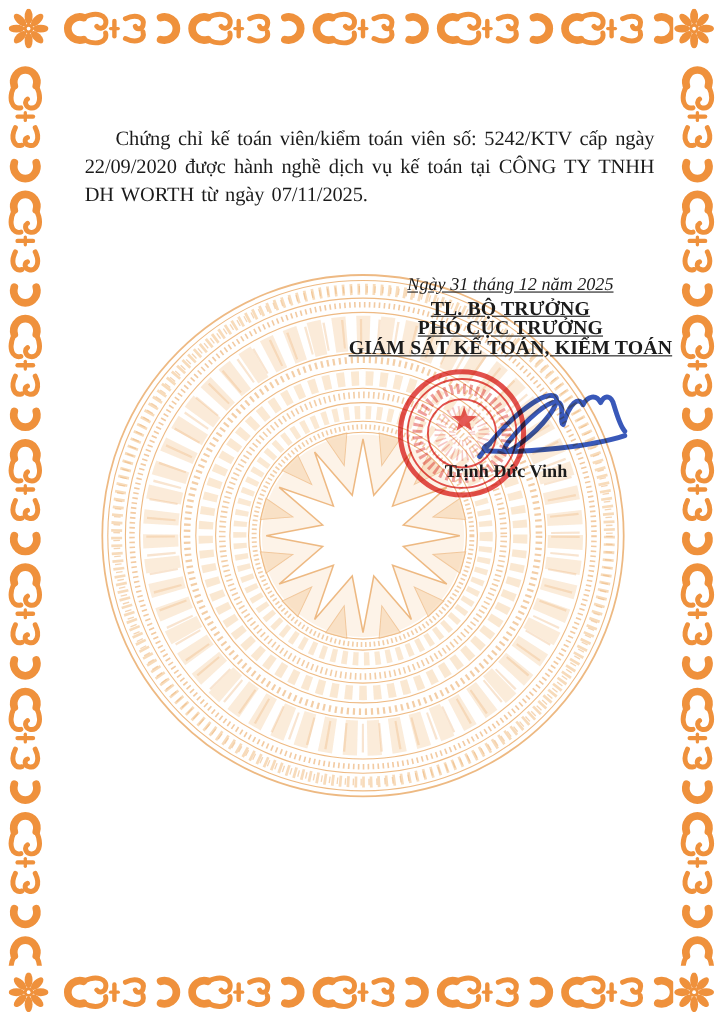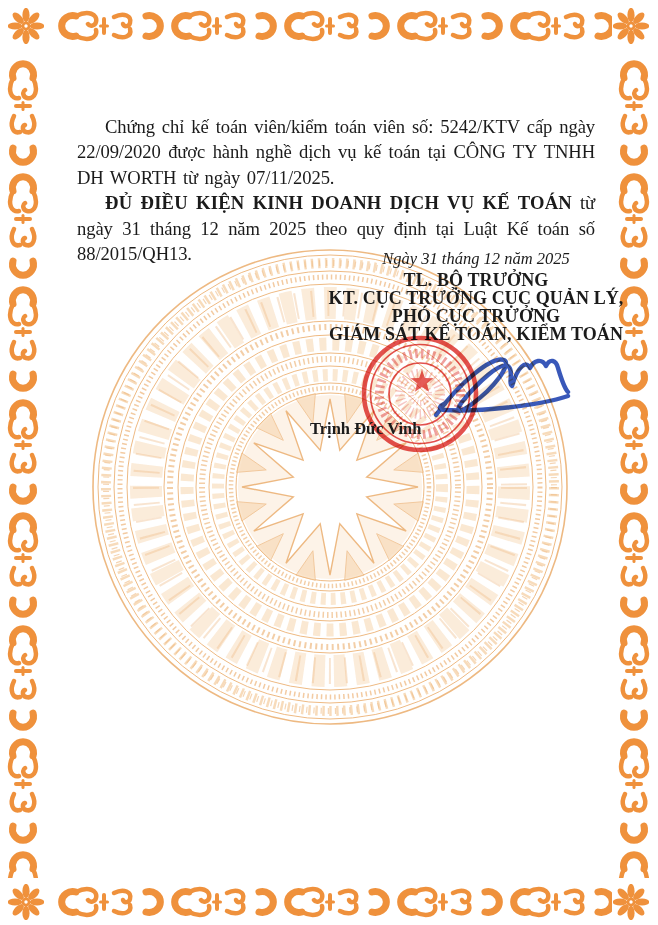--- a/index.html
+++ b/index.html
@@ -39,28 +39,29 @@
   
   .content{
     position:absolute;left:77px;top:114px;width:518px;z-index:3;
     font-size:18.6px;line-height:25.4px;text-align:justify;
     letter-spacing:-0.1px;hyphens:none;
   }
   .content p{text-indent:28px;word-spacing:2px;}
   .content .bold-run{font-weight:bold;letter-spacing:0.2px;}
 
   .sign-block{
-    position:absolute;left:326px;top:249px;width:300px;z-index:3;
+    position:absolute;left:314px;top:249px;width:300px;z-index:3;
     text-align:center;
+    text-decoration:underline;
   }
   .sign-date{font-style:italic;font-size:16.5px;line-height:20px;margin-bottom:2px;}
   .sign-title{font-weight:bold;font-size:18px;line-height:18px;letter-spacing:0.1px;}
   .signer-name{
     position:absolute;left:310px;top:419px;width:300px;z-index:6;
-    text-align:left;font-weight:bold;font-size:16.5px;
+    text-align:center;font-weight:bold;font-size:16.5px;
   }
 
   
   .seal{position:absolute;left:358px;top:334px;z-index:4;mix-blend-mode:multiply;}
   .handwriting{position:absolute;left:408px;top:336px;z-index:5;mix-blend-mode:multiply;}
 
   svg{display:block;}
 </style>
 </head>
 <body>
@@ -185,27 +186,25 @@
         <use href="#tri" transform="rotate(285)"></use>
           <use href="#tri" transform="rotate(315)"></use>
           <use href="#tri" transform="rotate(345)"></use>
       </g>
       <polygon points="0,-88 9.8,-36.7 44,-76.2 26.9,-26.9 76.2,-44 36.7,-9.8 88,0 36.7,9.8 76.2,44 26.9,26.9 44,76.2 9.8,36.7 0,88 -9.8,36.7 -44,76.2 -26.9,26.9 -76.2,44 -36.7,9.8 -88,0 -36.7,-9.8 -76.2,-44 -26.9,-26.9 -44,-76.2 -9.8,-36.7" fill="#ffffff" stroke="var(--watermark-orange)" stroke-width="1.4"></polygon>
     </g>
   </svg>
 
   <div class="content">
     <p><span>Chứng chỉ kế toán viên/kiểm toán viên số: 5242/KTV cấp ngày 22/09/2020 được hành nghề dịch vụ kế toán tại CÔNG TY TNHH DH WORTH từ ngày 07/11/2025.</span></p>
-    <p><span class="bold-run">ĐỦ ĐIỀU KIỆN KINH DOANH DỊCH VỤ KẾ TOÁN</span><span> từ ngày 31 tháng 12 năm 2025 theo quy định tại Luật Kế toán số 88/2015/QH13.</span></p>
   </div>
 
   <div class="sign-block">
     <div class="sign-date">Ngày 31 tháng 12 năm 2025</div>
     <div class="sign-title">TL. BỘ TRƯỞNG</div>
-    <div class="sign-title">KT. CỤC TRƯỞNG CỤC QUẢN LÝ,</div>
     <div class="sign-title">PHÓ CỤC TRƯỞNG</div>
     <div class="sign-title">GIÁM SÁT KẾ TOÁN, KIỂM TOÁN</div>
   </div>
 
   <svg class="seal" width="124" height="124" viewBox="0 0 124 124">
     <g transform="translate(62 60)" stroke="var(--seal-red)" fill="none" opacity="0.88">
       <circle r="56" stroke-width="4.6"></circle>
       <circle r="49.5" stroke-width="1.7"></circle>
       <circle r="31" stroke-width="1.7"></circle>
       <circle r="40.5" stroke-width="9" stroke-dasharray="2.6 3.2" opacity="0.55"></circle>

